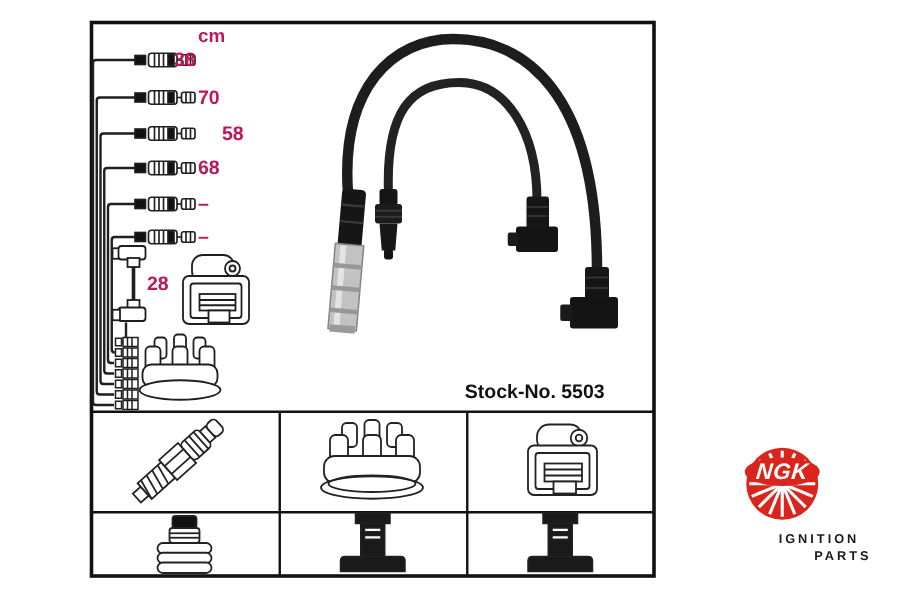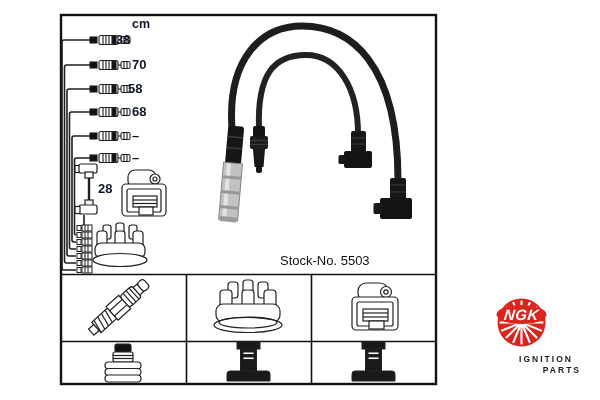--- a/index.html
+++ b/index.html
@@ -1,25 +1,25 @@
 <!DOCTYPE html>
 <html><head>
 <meta charset="utf-8">
 <style>
   html,body{margin:0;padding:0;background:#fff;}
   .stage{position:relative;width:600px;height:400px;background:#fff;overflow:hidden;
          font-family:"Liberation Sans",sans-serif;color:#111;}
   .art{position:absolute;left:0;top:0;}
-  .lbl{position:absolute;font-weight:700;color:#0f172a;line-height:1;}
+  .lbl{position:absolute;font-weight:700;color:#be185d;line-height:1;}
   .unit{font-size:12.5px;}
   .len{font-size:13px;}
   .coilLen{font-size:13px;}
   .pn{position:absolute;left:280px;width:153px;text-align:right;font-weight:700;
       font-size:18px;top:231px;letter-spacing:-0.3px;}
-  .stock{position:absolute;left:280px;width:153px;text-align:left;font-weight:400;
+  .stock{position:absolute;left:280px;width:153px;text-align:center;font-weight:700;
       font-size:13px;top:253px;}
   .ngk-word{position:absolute;left:494px;top:306px;width:55px;text-align:center;
       color:#fff;font-weight:800;font-style:italic;font-size:15px;letter-spacing:0.5px;
       transform:skewX(-6deg);}
   .tag1{position:absolute;left:486px;top:354px;width:120px;text-align:center;
       font-weight:700;font-size:8.5px;letter-spacing:2px;color:#1a1a1a;}
   .tag2{position:absolute;left:461px;top:365px;width:120px;text-align:right;
       font-weight:700;font-size:8.5px;letter-spacing:2px;color:#1a1a1a;}
 </style>
 </head>
@@ -336,21 +336,21 @@
       <line x1="521.5" y1="322.5" x2="537.1" y2="306.9"></line>
       <line x1="521.5" y1="322.5" x2="541.8" y2="314.1"></line>
     </g>
     <ellipse cx="521.5" cy="314.5" rx="25" ry="9.5" fill="#da251d"></ellipse>
   </g>
 </svg>
 
 <div class="lbl unit" style="left:132px;top:18px;">cm</div>
 <div class="lbl len" style="left:116px;top:33px;">38</div>
 <div class="lbl len" style="left:132px;top:58px;">70</div>
-<div class="lbl len" style="left:128px;top:82px;">58</div>
+<div class="lbl len" style="left:148px;top:82px;">58</div>
 <div class="lbl len" style="left:132px;top:105px;">68</div>
 <div class="lbl len" style="left:132px;top:129px;">–</div>
 <div class="lbl len" style="left:132px;top:151px;">–</div>
 <div class="lbl coilLen" style="left:98px;top:182px;text-align:center;">28</div>
 
 <div class="stock">Stock-No. 5503</div>
 
 <div class="ngk-word">NGK</div>
 <div class="tag1">IGNITION</div>
 <div class="tag2">PARTS</div>

